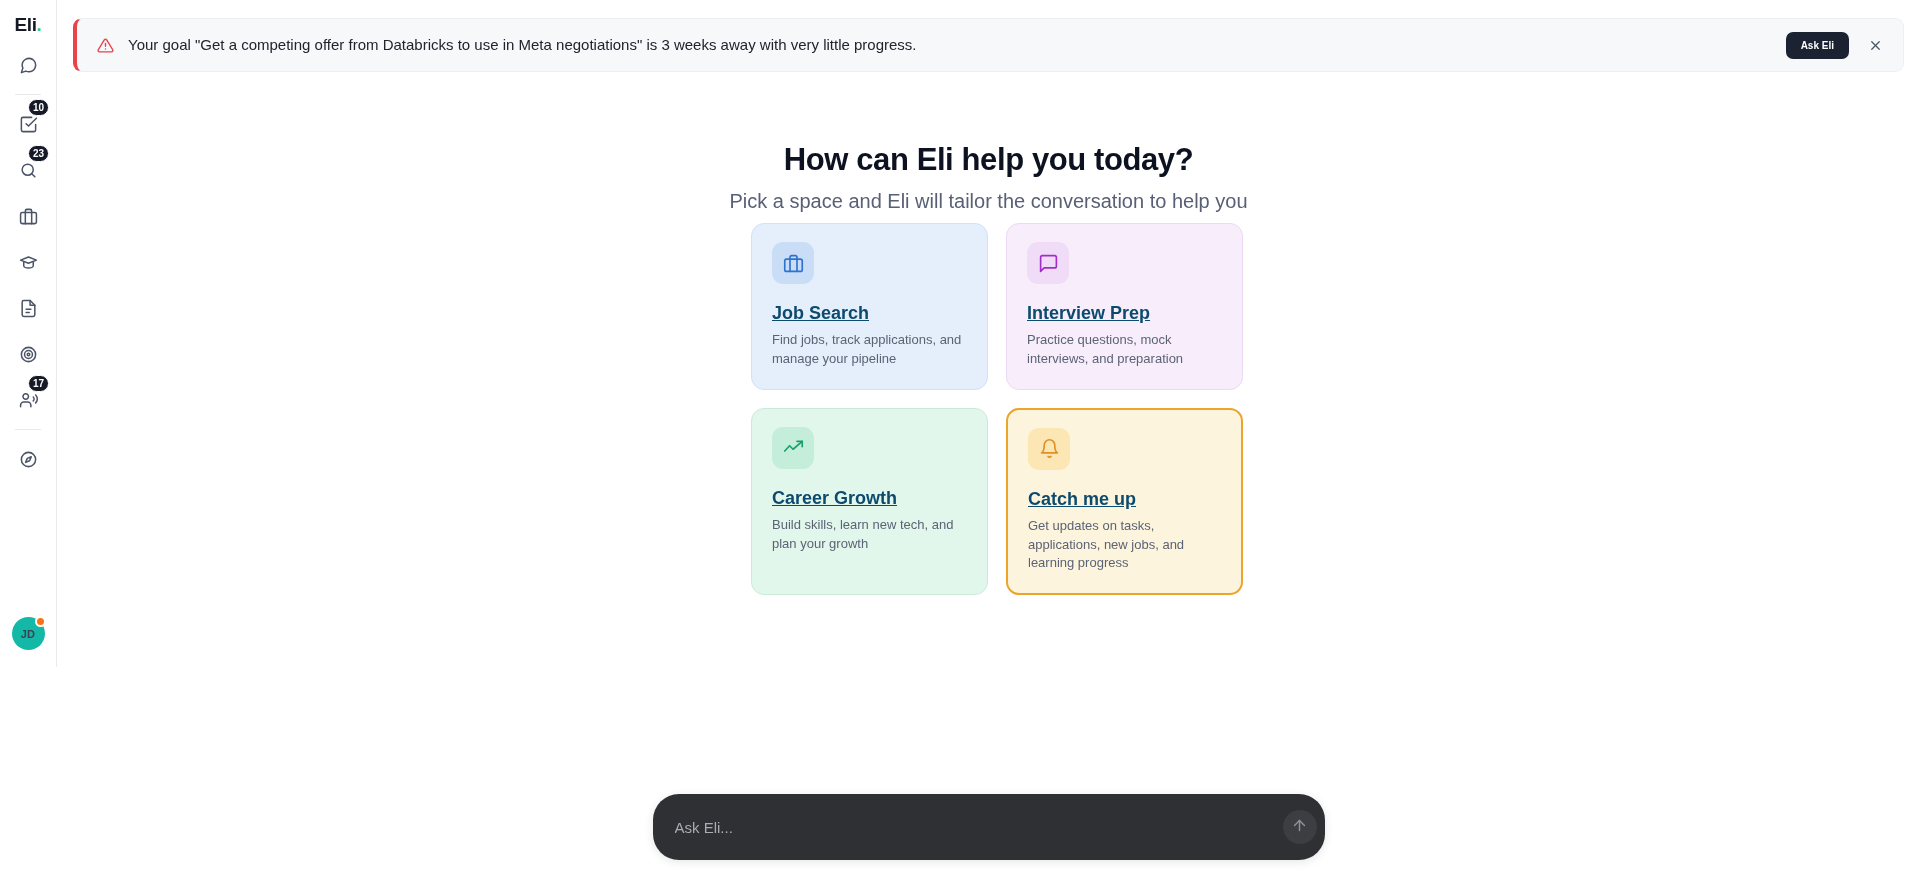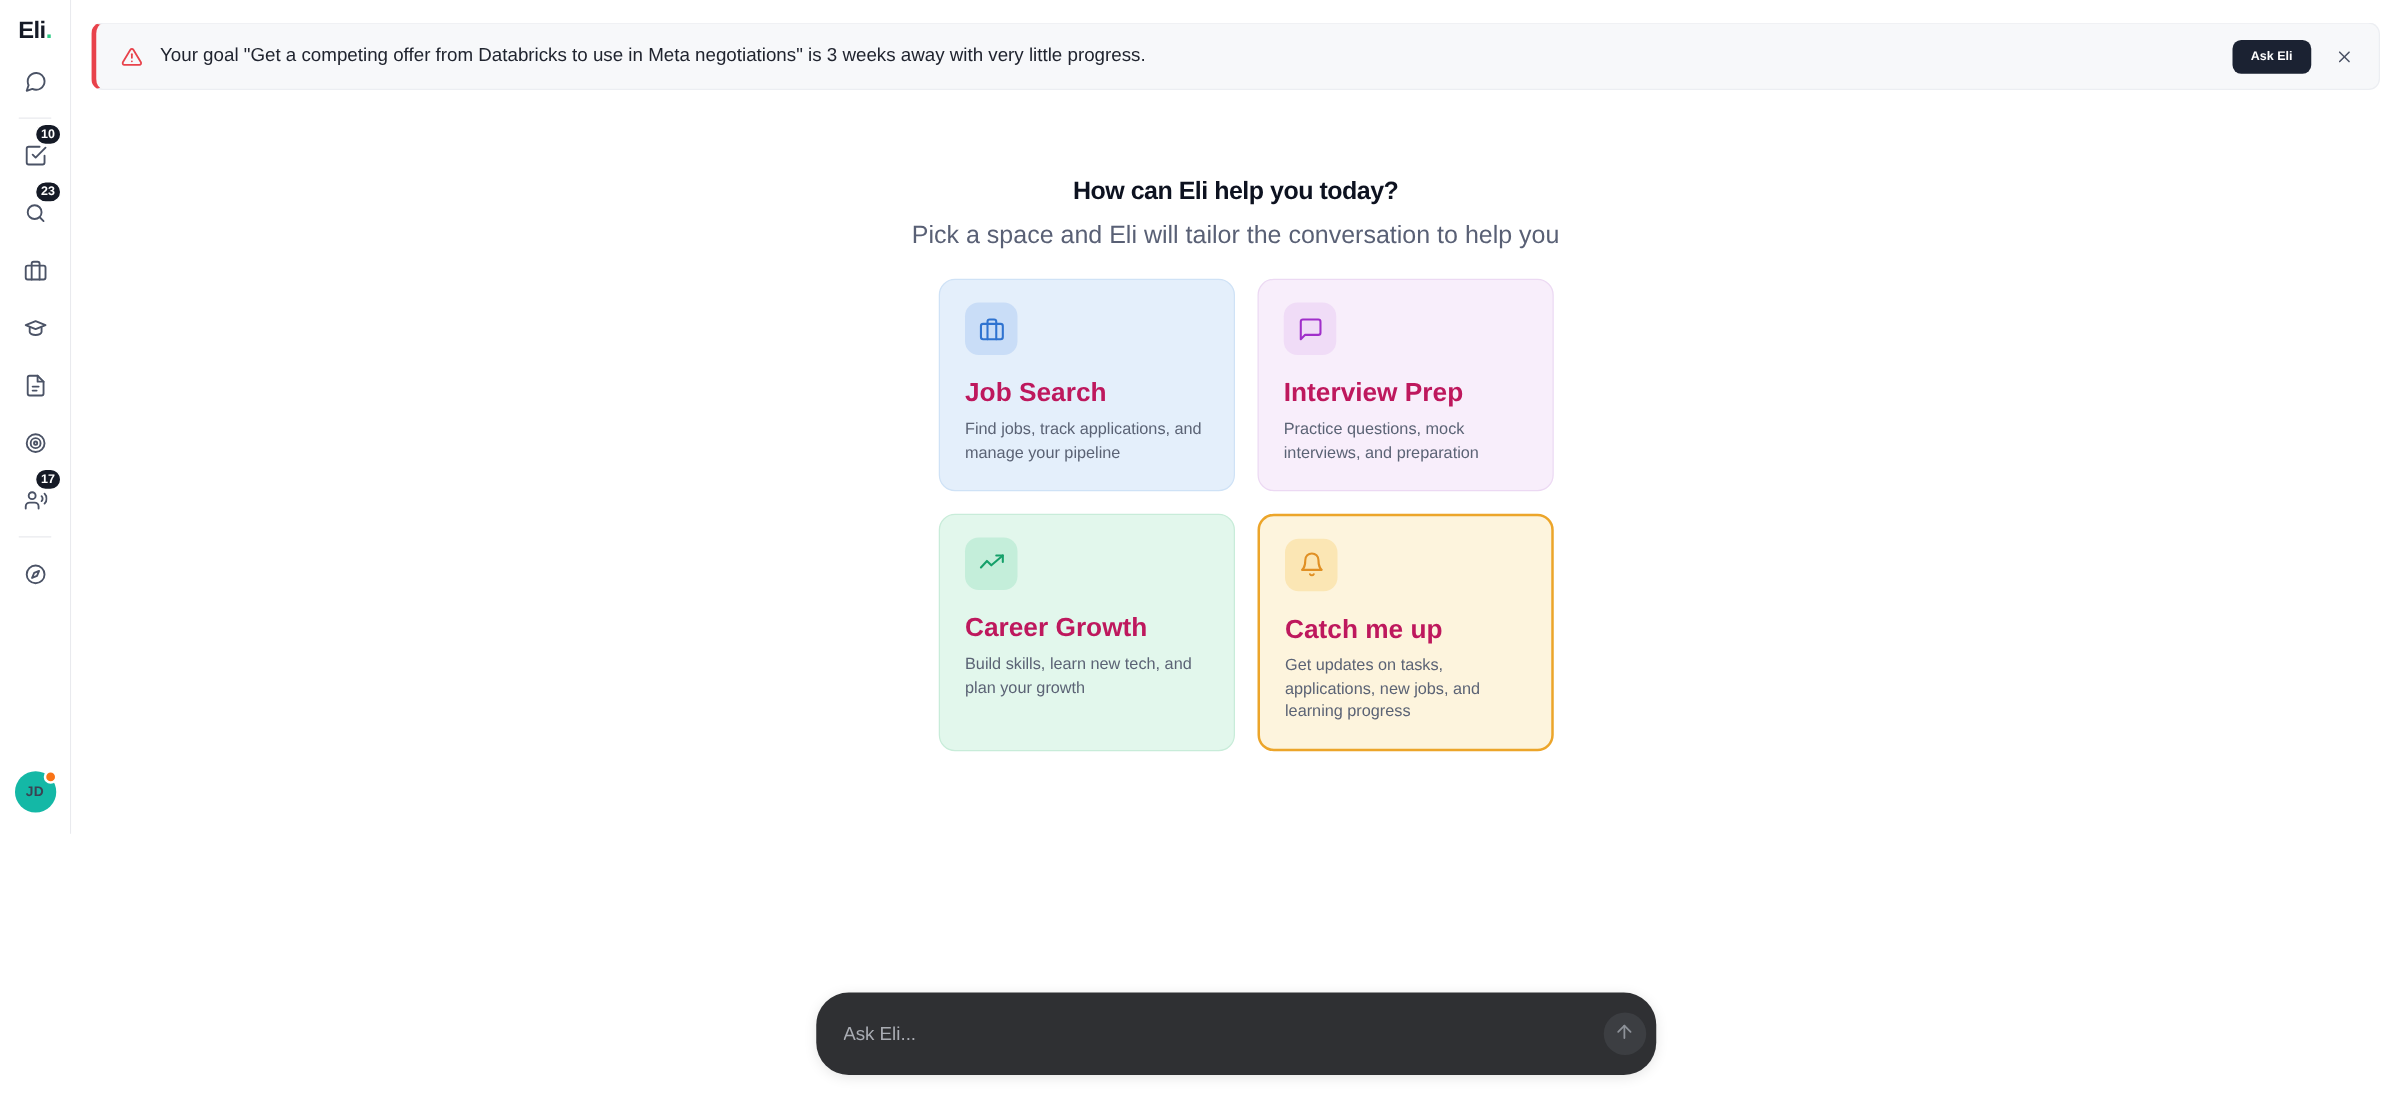--- a/index.html
+++ b/index.html
@@ -93,21 +93,21 @@
     flex: 0 0 auto;
     width: 24px; height: 24px;
     display: flex; align-items: center; justify-content: center;
     color: #4b5366; cursor: pointer;
     background: none; border: none;
   }
 
   
   .hero { position: absolute; left: 0; right: 0; top: 142px; text-align: center; }
   .hero h1 {
-    font-size: 20px; font-weight: bold; color: #0d1220;
+    font-size: 31px; font-weight: bold; color: #0d1220;
     letter-spacing: -0.4px;
   }
   .hero p {
     margin-top: 12px;
     font-size: 20px; color: #5a6savailable;
     color: #596075;
   }
 
   
   .cards {
@@ -126,22 +126,23 @@
     min-height: 157px;
   }
   .card.r2 { min-height: 173px; }
   .card-icon {
     width: 42px; height: 42px;
     border-radius: 11px;
     display: flex; align-items: center; justify-content: center;
     margin-bottom: 19px;
   }
   .card-title {
-    font-size: 21px; font-weight: bold; color: #be185d;
+    font-size: 18px; font-weight: bold; color: #0c4a6e;
     margin-bottom: 7px;
+    text-decoration: underline;
   }
   .card-desc { font-size: 13px; color: #5b6375; line-height: 1.45; }
 
   .card.blue   { background: #e4effb; border: 1px solid #cfe2f6; }
   .card.blue   .card-icon { background: #c9ddf7; color: #2f73d0; }
   .card.purple { background: #f8eefb; border: 1px solid #ecd9f3; }
   .card.purple .card-icon { background: #f0dcf7; color: #a02fca; }
   .card.green  { background: #e2f7ec; border: 1px solid #c8ecd9; }
   .card.green  .card-icon { background: #c4eeda; color: #16a06a; }
   .card.amber  { background: #fdf4dd; border: 2px solid #eca52a; }

